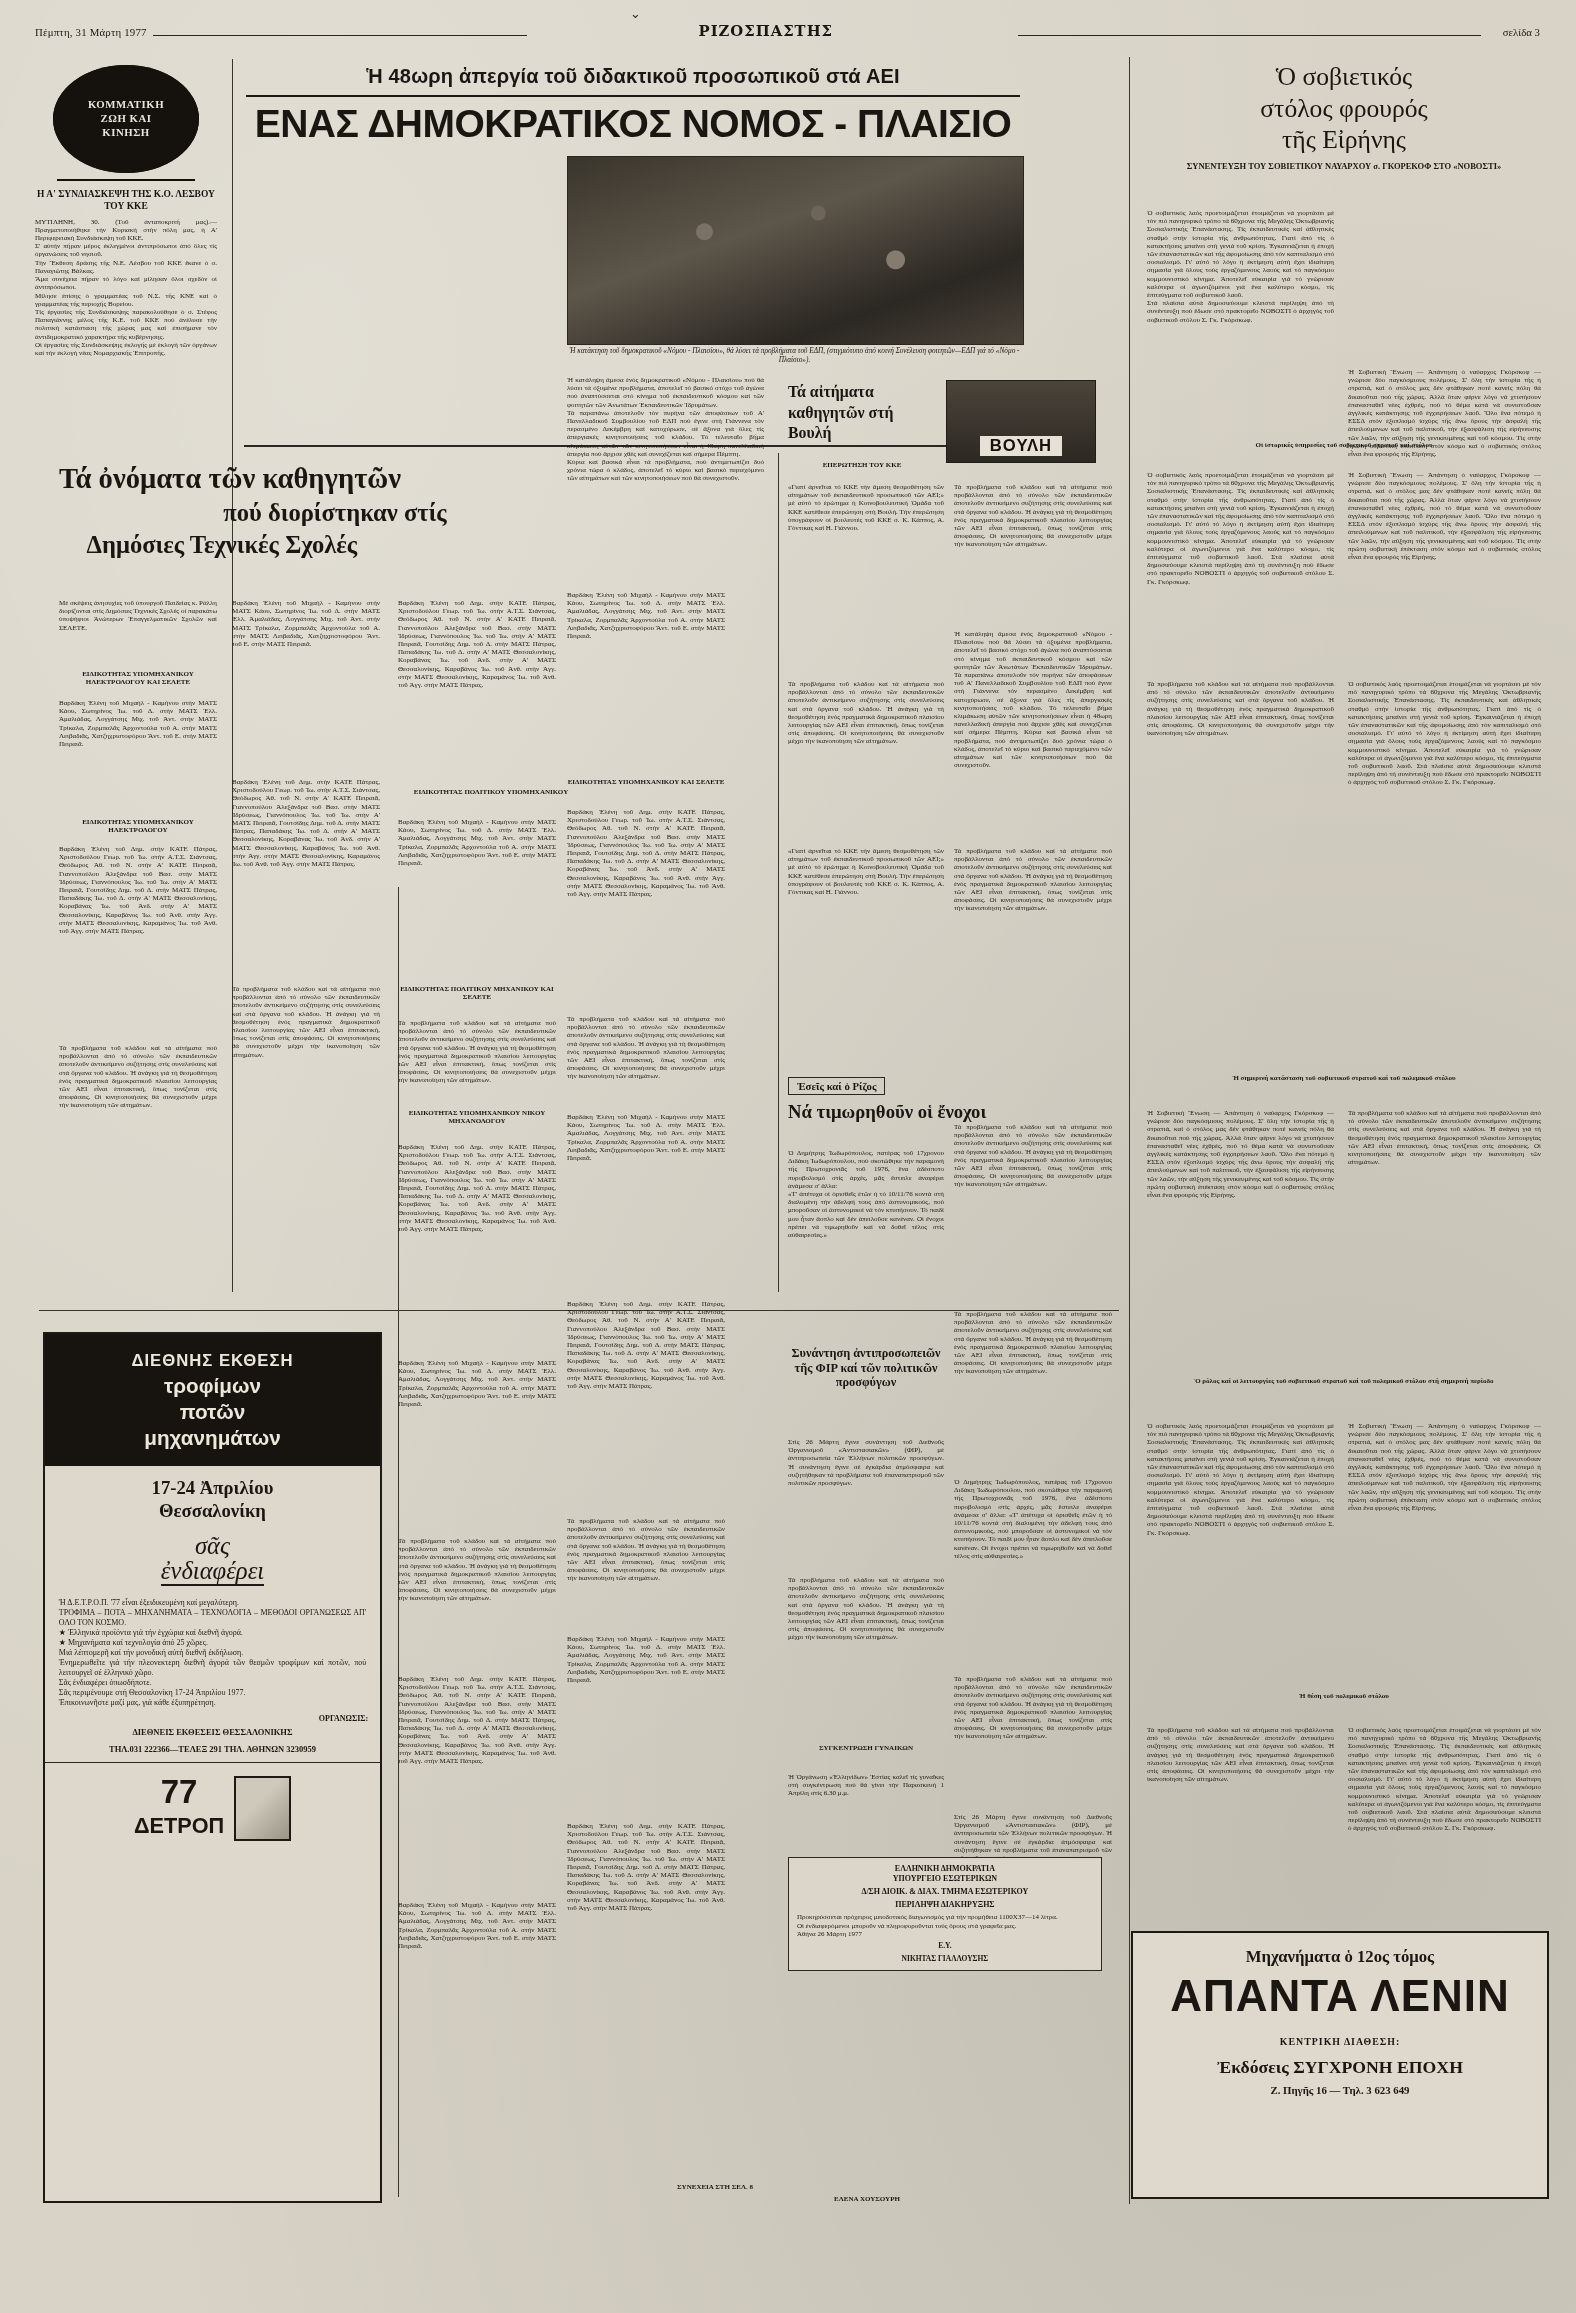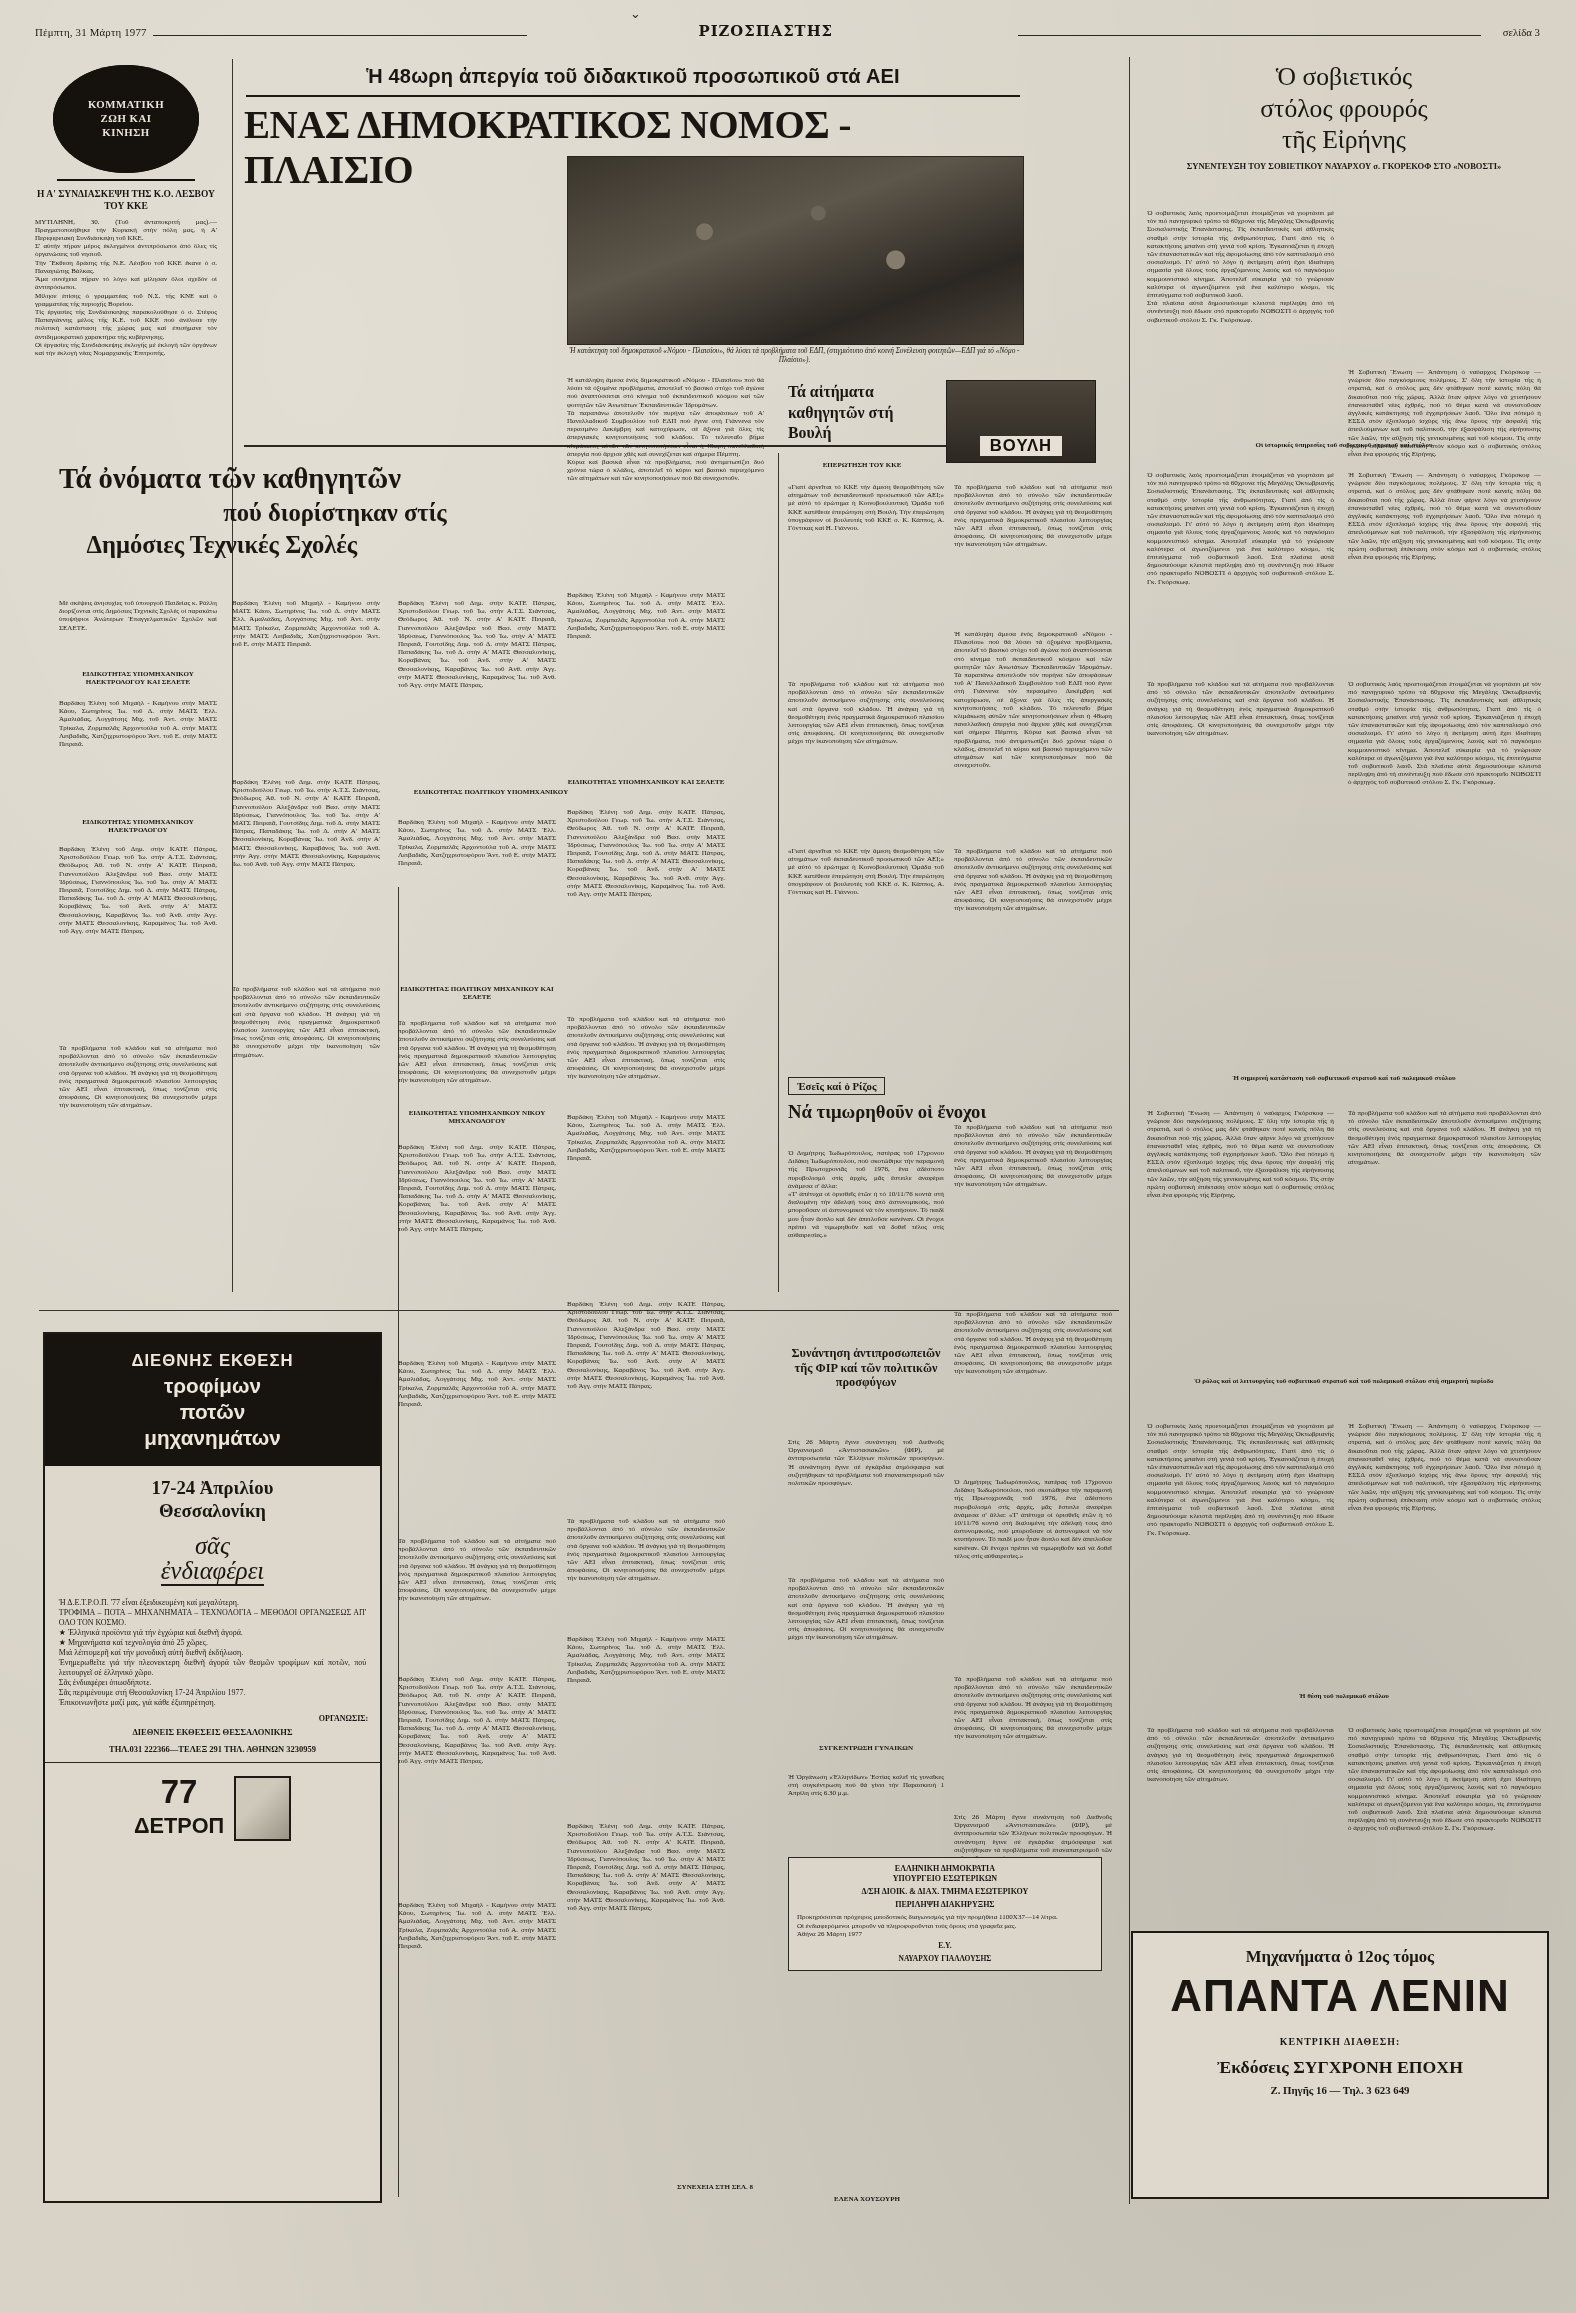--- a/index.html
+++ b/index.html
@@ -34,22 +34,22 @@
      margin:0 auto;display:flex;flex-direction:column;align-items:center;justify-content:center;
      font-weight:bold;line-height:13.8px;font-size:10.8px;letter-spacing:0.5px;
      box-shadow:0 0 0 3px #15120e inset;}
   #kkecircle div{display:block;}
   .kkeline{background:#15120e;height:2px;width:138px;margin:5.9px auto 0;}
   #kkehead{font-size:9.5px;font-weight:bold;line-height:12px;margin-top:6.9px;}
   
   #hl48{position:absolute;left:244px;top:65px;width:778px;text-align:center;font-weight:bold;
       font-size:20px;letter-spacing:0.2px;font-family:"Liberation Sans", sans-serif;}
   #hl48u{position:absolute;left:246px;top:95px;width:774px;height:2px;background:#1d1a15;}
-  #bighead{position:absolute;left:244px;top:102px;width:778px;
-      font-family:Liberation Serif, serif;font-weight:bold;font-size:39px;letter-spacing:-0.5px;}
+  #bighead{position:absolute;left:244px;top:102px;width:778px;text-align:center;
+      font-family:Liberation Sans, sans-serif;font-weight:bold;font-size:39px;letter-spacing:-0.5px;}
   #subhead{position:absolute;left:246px;top:158px;width:296px;}
   #subhead div{font-family:"Liberation Serif", serif;font-size:30.5px;line-height:45px;font-weight:bold;}
   
   #photo{position:absolute;left:567px;top:156px;width:455px;height:187px;
      background:
        radial-gradient(circle at 30% 40%, #7a7264 0 7.9px, rgba(0,0,0,0) 8.9px),
        radial-gradient(circle at 55% 30%, #6d6558 0 6.9px, rgba(0,0,0,0) 7.9px),
        radial-gradient(circle at 72% 55%, #857c6d 0 8.9px, rgba(0,0,0,0) 9.9px),
        linear-gradient(160deg,#3a352c,#5d564a 40%,#2b2722 75%,#4a4339);
      border:1px solid #2a2620;}
@@ -273,21 +273,21 @@
 
   <div id="official">
     <div class="t">ΕΛΛΗΝΙΚΗ ΔΗΜΟΚΡΑΤΙΑ</div>
     <div class="t">ΥΠΟΥΡΓΕΙΟ ΕΣΩΤΕΡΙΚΩΝ</div>
     <div class="t" style="margin-top:3px;">Δ/ΣΗ ΔΙΟΙΚ. &amp; ΔΙΑΧ. ΤΜΗΜΑ ΕΣΩΤΕΡΙΚΟΥ</div>
     <div class="t" style="margin-top:3px;">ΠΕΡΙΛΗΨΗ ΔΙΑΚΗΡΥΞΗΣ</div>
     <div class="tiny just" style="margin-top:3.9px;white-space:pre-line;">Προκηρύσσεται πρόχειρος μειοδοτικός διαγωνισμός γιά τήν προμήθεια 1100X37—14 λίτρα.
 Οἱ ἐνδιαφερόμενοι μποροῦν νά πληροφοροῦνται τούς ὅρους στά γραφεῖα μας.
 Ἀθήνα 26 Μάρτη 1977</div>
     <div class="sign">Ε.Υ.</div>
-    <div class="sign">ΝΑΥΑΡΧΟΥ ΓΙΑΛΛΟΥΣΗΣ</div>
+    <div class="sign">ΝΙΚΗΤΑΣ ΓΙΑΛΛΟΥΣΗΣ</div>
   </div>
 
   <div id="ad">
     <div id="adtop">
       <div class="l a">ΔΙΕΘΝΗΣ ΕΚΘΕΣΗ</div>
       <div class="l b">τροφίμων</div>
       <div class="l b">ποτῶν</div>
       <div class="l b">μηχανημάτων</div>
     </div>
     <div id="addate">

